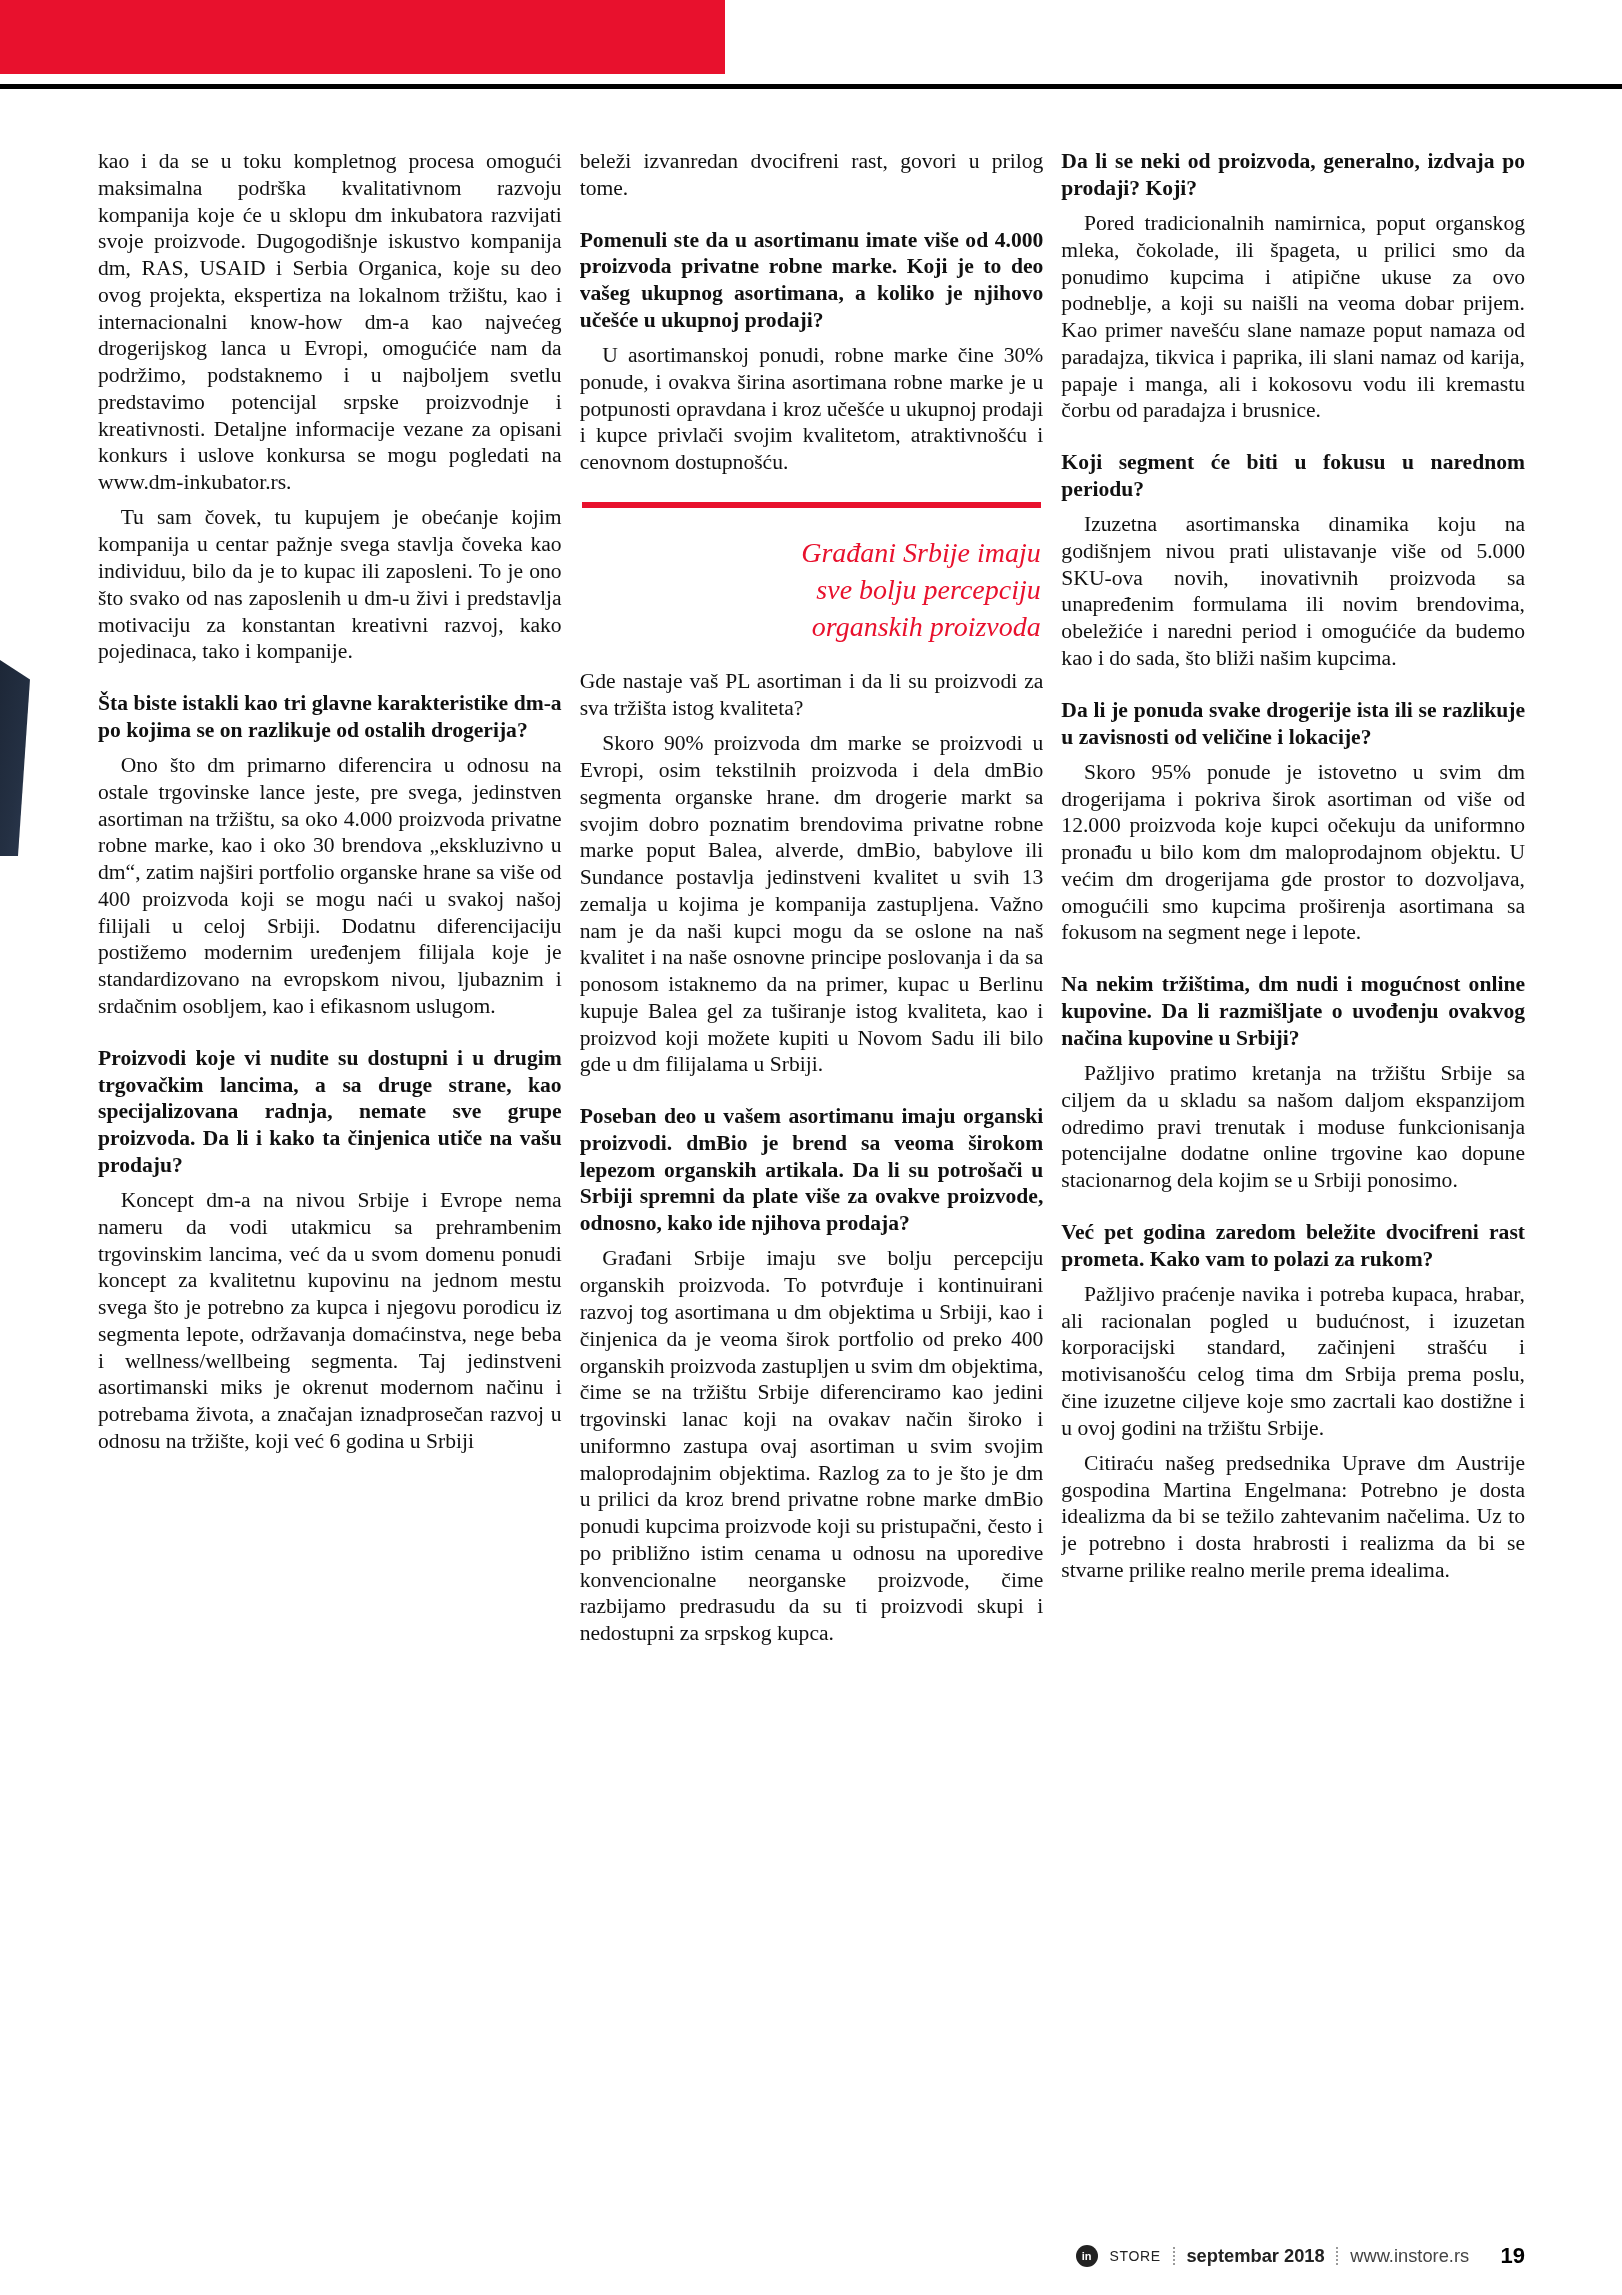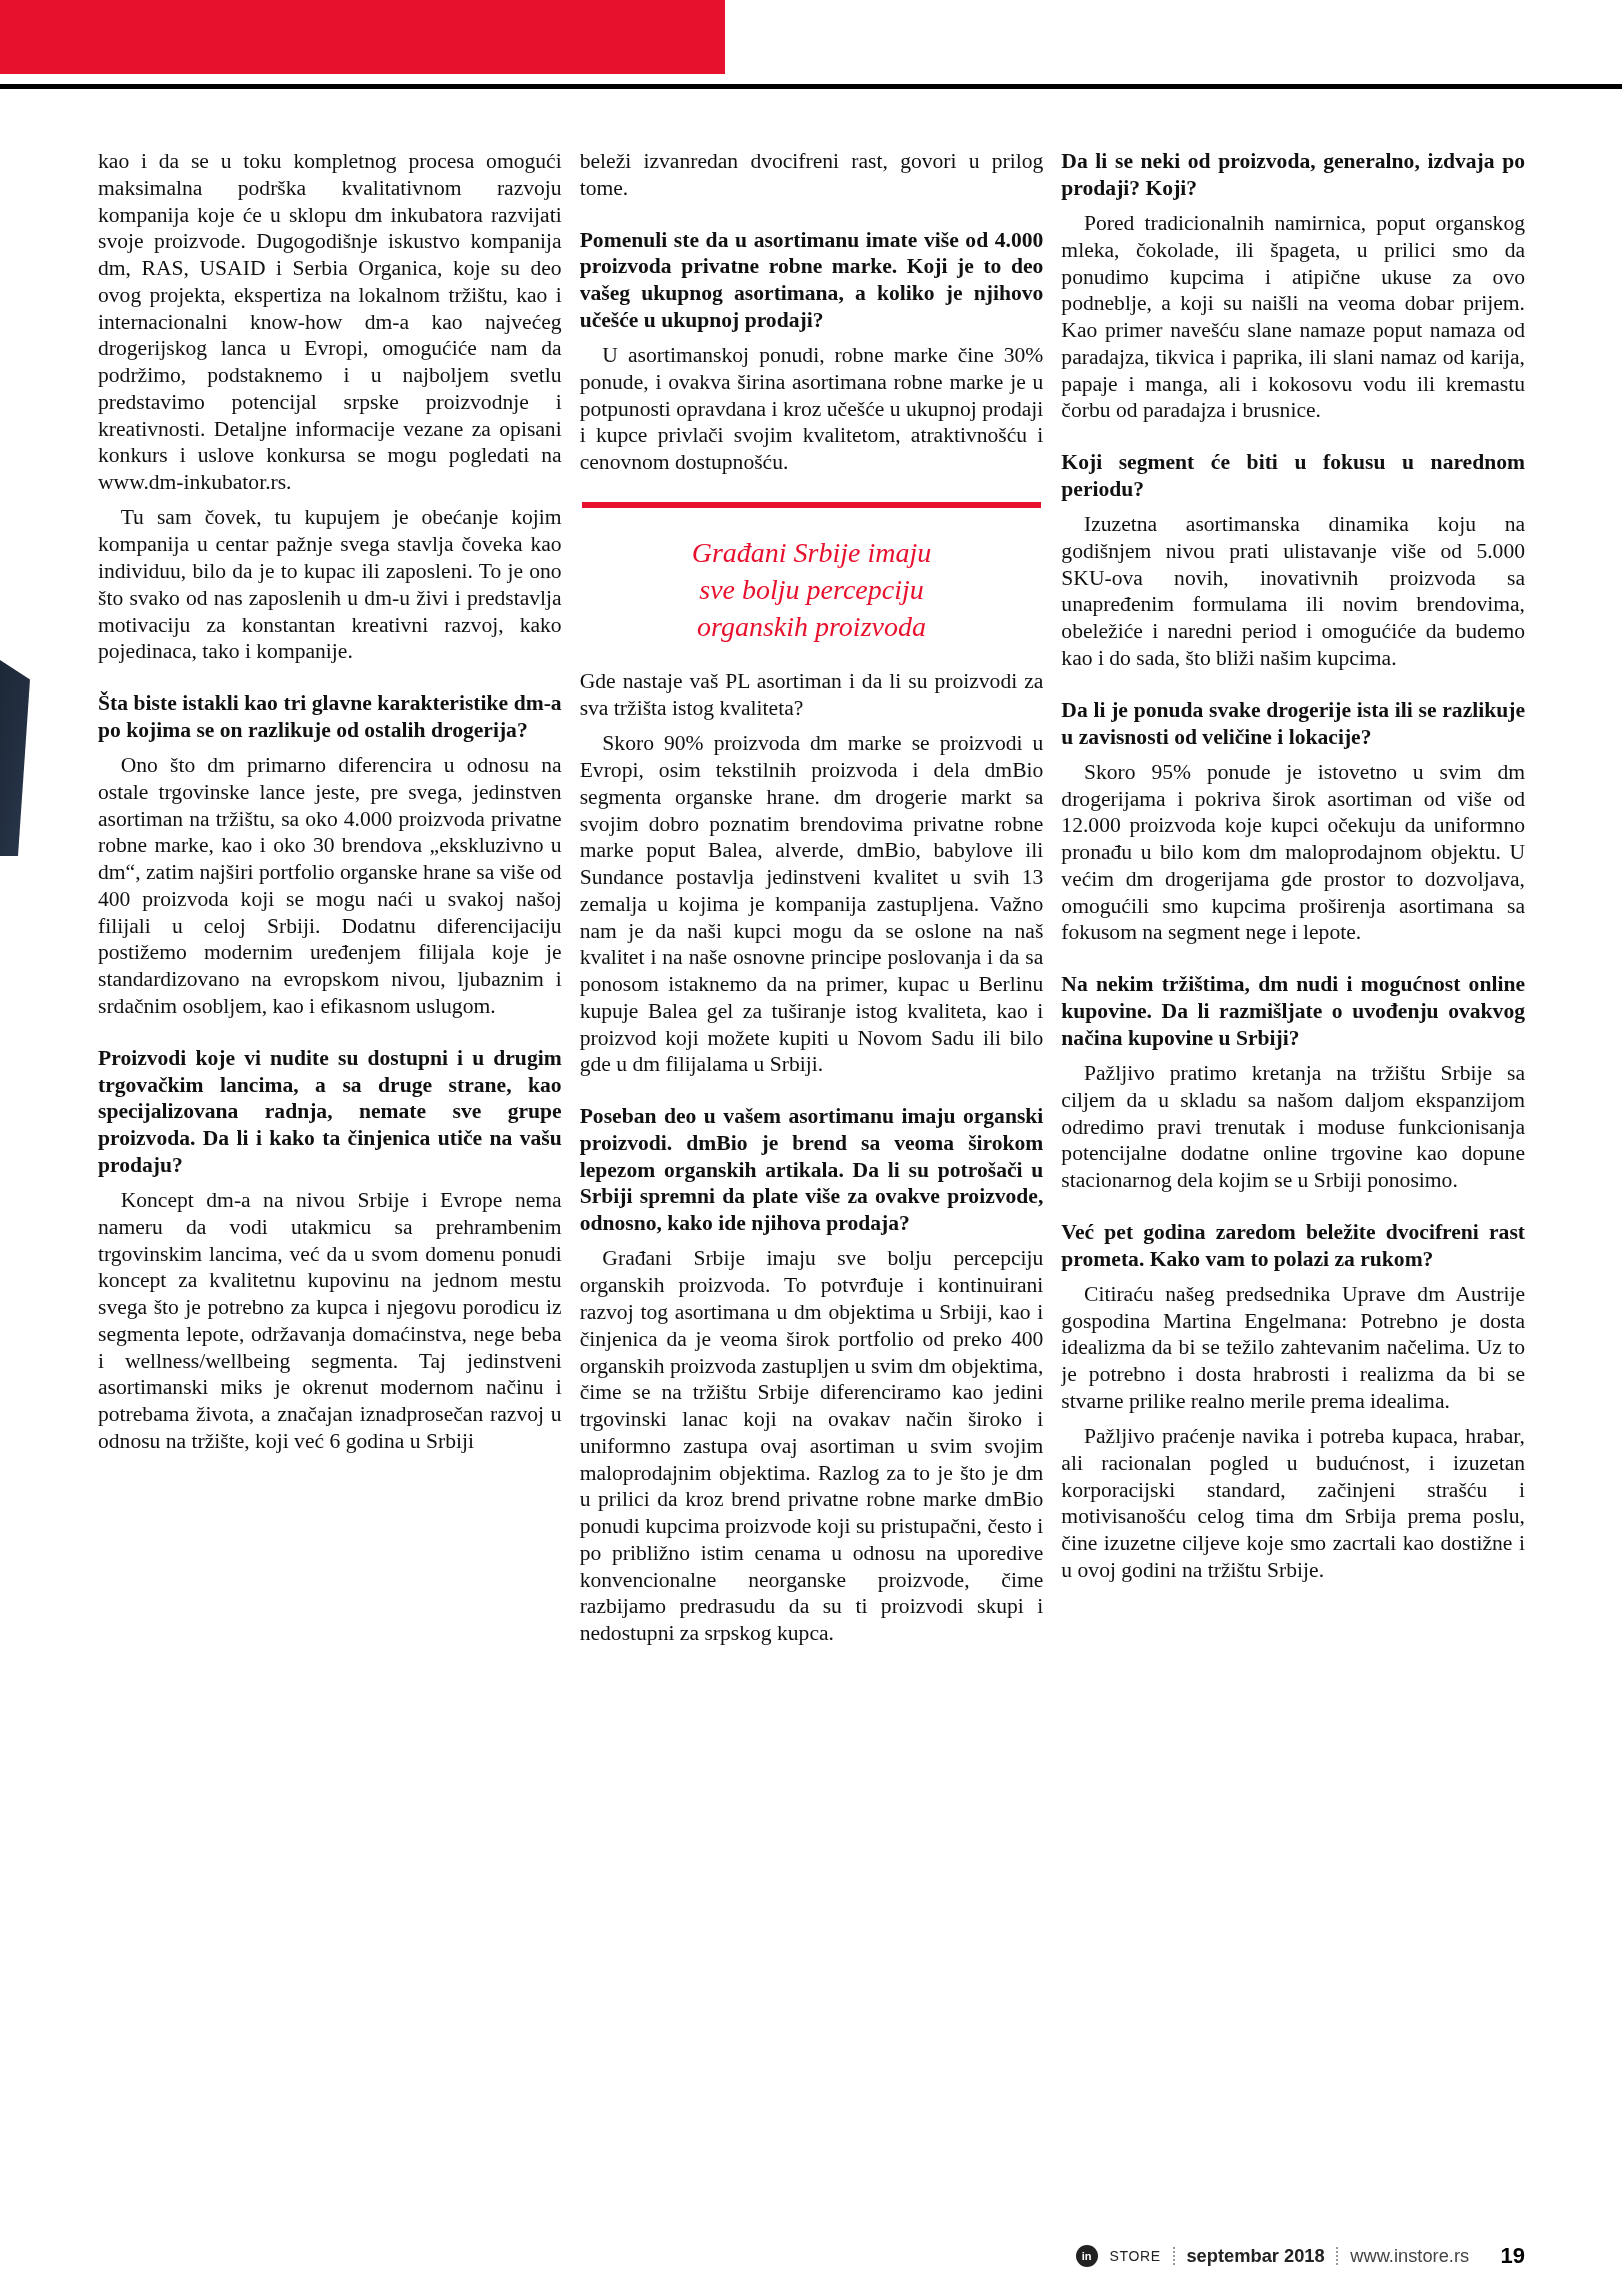--- a/index.html
+++ b/index.html
@@ -51,21 +51,21 @@
     font-weight:bold;
     margin-top:25px;margin-bottom:1.3px;
     text-indent:0;
   }
   .pullquote{margin:26px 2.6px 22px 2.6px;}
   .pq-rule{height:5.9px;background:var(--red);margin-bottom:27.5px;}
   .pullquote p{
     color:var(--red);
     font-style:italic;
     font-size:28px;line-height:1.32;
-    text-align:center;
+    text-align:right;
     white-space:pre-line;
     text-indent:0;
     margin:0;
   }
   .footer{
     position:absolute;left:98px;right:98px;top:2243px;
     display:flex;align-items:center;justify-content:flex-end;
     font-family:"Liberation Sans", sans-serif;
     font-size:18.3px;color:#222;
     gap:11.8px;
@@ -124,22 +124,22 @@
       <div class="col">
         <p class="question">Da li se neki od proizvoda, generalno, izdvaja po prodaji? Koji?</p>
         <p class="body">Pored tradicionalnih namirnica, poput organskog mleka, čokolade, ili špageta, u prilici smo da ponudimo kupcima i atipične ukuse za ovo podneblje, a koji su naišli na veoma dobar prijem. Kao primer navešću slane namaze poput namaza od paradajza, tikvica i paprika, ili slani namaz od karija, papaje i manga, ali i kokosovu vodu ili kremastu čorbu od paradajza i brusnice.</p>
         <p class="question">Koji segment će biti u fokusu u narednom periodu?</p>
         <p class="body">Izuzetna asortimanska dinamika koju na godišnjem nivou prati ulistavanje više od 5.000 SKU-ova novih, inovativnih proizvoda sa unapređenim formulama ili novim brendovima, obeležiće i naredni period i omogućiće da budemo kao i do sada, što bliži našim kupcima.</p>
         <p class="question">Da li je ponuda svake drogerije ista ili se razlikuje u zavisnosti od veličine i lokacije?</p>
         <p class="body">Skoro 95% ponude je istovetno u svim dm drogerijama i pokriva širok asortiman od više od 12.000 proizvoda koje kupci očekuju da uniformno pronađu u bilo kom dm maloprodajnom objektu. U većim dm drogerijama gde prostor to dozvoljava, omogućili smo kupcima proširenja asortimana sa fokusom na segment nege i lepote.</p>
         <p class="question">Na nekim tržištima, dm nudi i mogućnost online kupovine. Da li razmišljate o uvođenju ovakvog načina kupovine u Srbiji?</p>
         <p class="body">Pažljivo pratimo kretanja na tržištu Srbije sa ciljem da u skladu sa našom daljom ekspanzijom odredimo pravi trenutak i moduse funkcionisanja potencijalne dodatne online trgovine kao dopune stacionarnog dela kojim se u Srbiji ponosimo.</p>
         <p class="question">Već pet godina zaredom beležite dvocifreni rast prometa. Kako vam to polazi za rukom?</p>
+        <p class="body">Pažljivo praćenje navika i potreba kupaca, hrabar, ali racionalan pogled u budućnost, i izuzetan korporacijski standard, začinjeni strašću i motivisanošću celog tima dm Srbija prema poslu, čine izuzetne ciljeve koje smo zacrtali kao dostižne i u ovoj godini na tržištu Srbije.</p>
         <p class="body">Citiraću našeg predsednika Uprave dm Austrije gospodina Martina Engelmana: Potrebno je dosta idealizma da bi se težilo zahtevanim načelima. Uz to je potrebno i dosta hrabrosti i realizma da bi se stvarne prilike realno merile prema idealima.</p>
-        <p class="body">Pažljivo praćenje navika i potreba kupaca, hrabar, ali racionalan pogled u budućnost, i izuzetan korporacijski standard, začinjeni strašću i motivisanošću celog tima dm Srbija prema poslu, čine izuzetne ciljeve koje smo zacrtali kao dostižne i u ovoj godini na tržištu Srbije.</p>
       </div>
     </main>
 
   <footer class="footer">
     <span class="logo-circle">in</span>
     <span class="brand">STORE</span>
     <span class="divider"></span>
     <span class="issue">septembar 2018</span>
     <span class="divider"></span>
     <span class="site">www.instore.rs</span>

